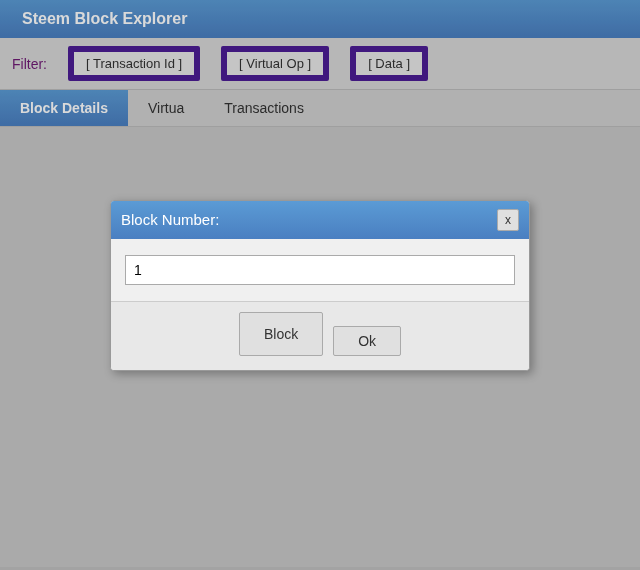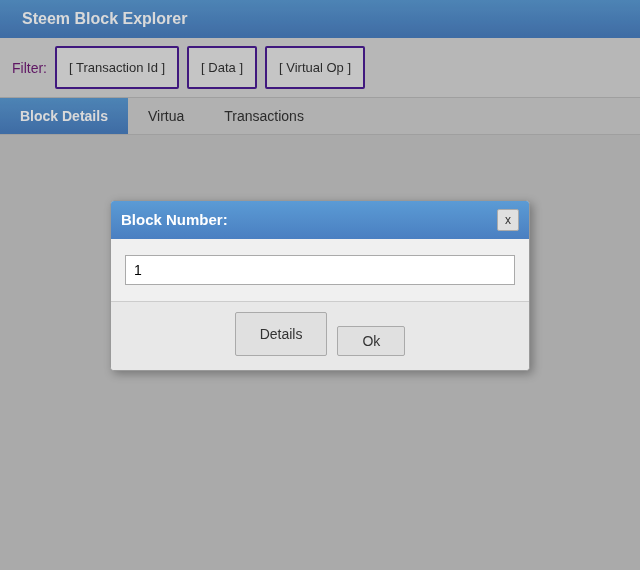--- a/index.html
+++ b/index.html
@@ -44,26 +44,27 @@
       border-bottom: 1px solid #bbb;
     }
 
     .filter-label {
       font-size: 14px;
       color: #701a75;
     }
 
     .filter-button {
       background-color: #e8e8e8;
-      border: 2px solid #4c1d95;
-      padding: 12px 12px;
+      border: 6px solid #4c1d95;
+      padding: 4px 12px;
       font-size: 13px;
       color: #333;
       cursor: pointer;
       border-radius: 2px;
+      margin-left: 13px;
     }
 
     
     .tabs-bar {
       background-color: #d0d0d0;
       display: flex;
       align-items: flex-start;
       border-bottom: 1px solid #bbb;
     }
 
@@ -114,21 +115,21 @@
       background: linear-gradient(to bottom, #5b9bd5, #4a7fc1);
       padding: 8px 10px;
       display: flex;
       align-items: center;
       justify-content: space-between;
     }
 
     .dialog-title {
       color: white;
       font-size: 15px;
-      font-weight: bold;
+      font-weight: normal;
     }
 
     .dialog-close {
       background-color: #e0e0e0;
       border: 1px solid #aaa;
       width: 22px;
       height: 22px;
       display: flex;
       align-items: center;
       justify-content: center;
@@ -180,22 +181,22 @@
 
 <div class="app-container">
 
   <div class="title-bar">
     <span>Steem Block Explorer</span>
   </div>
 
   <div class="filter-bar">
     <span class="filter-label">Filter:</span>
     <button class="filter-button">[ Transaction Id ]</button>
+    <button class="filter-button">[ Virtual Op ]</button>
     <button class="filter-button">[ Data ]</button>
-    <button class="filter-button">[ Virtual Op ]</button>
   </div>
 
   <div class="tabs-bar">
     <div class="tab active">
       <span>Block Details</span>
     </div>
     <div class="tab">
       <span>Virtua</span>
     </div>
     <div class="tab">
@@ -211,20 +212,20 @@
       <div class="dialog-header">
         <span class="dialog-title">Block Number:</span>
         <div class="dialog-close">x</div>
       </div>
 
       <div class="dialog-body">
         <input class="dialog-input" type="text" value="1" style="">
       </div>
 
       <div class="dialog-footer">
-        <button class="btn">Details</button>
+        <button class="btn">Block</button>
         <button class="btn btn-ok">Ok</button>
       </div>
 
     </div>
   </div>
 
 </div>
 
 </body></html>

